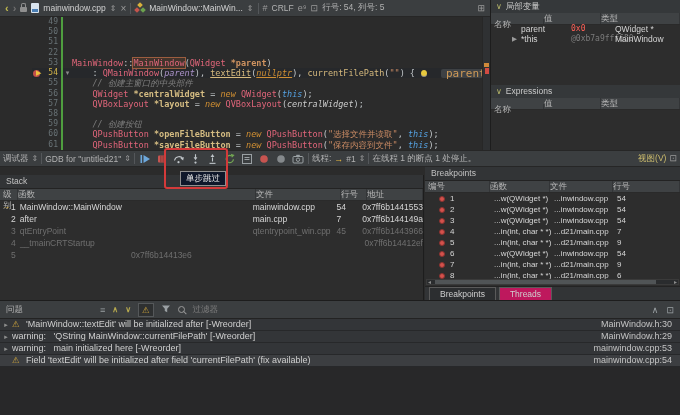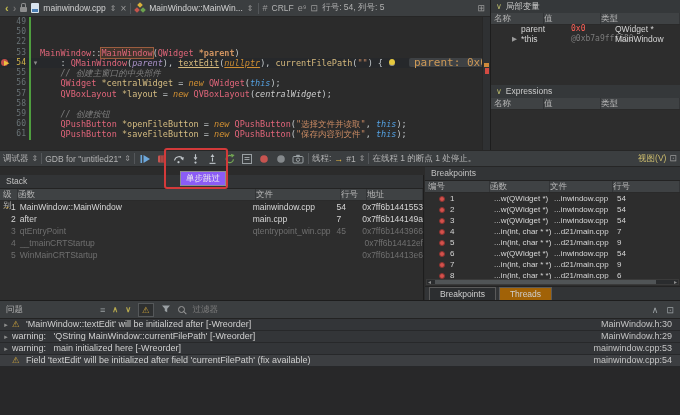--- a/index.html
+++ b/index.html
@@ -23,60 +23,60 @@
                border:1px solid #8f8f8f;border-bottom:none;border-radius:2px 2px 0 0;}
   .doc{width:8px;height:10px;background:#d9e4ee;border-radius:1px;position:relative;}
   .doc:after{content:"";position:absolute;left:1px;bottom:1px;width:6px;height:3px;background:#4a7fb5;}
   .sym{position:relative;width:10px;height:11px;}
   .sym i{position:absolute;width:4px;height:4px;transform:rotate(45deg);}
   .sym .s1{left:3px;top:0;background:#d9b13b;}
   .sym .s2{left:0;top:5px;background:#c4554d;}
   .sym .s3{left:6px;top:5px;background:#6ca24f;}
   
   .editor{position:absolute;left:0;top:17px;width:490px;height:133px;background:#2b2b2b;overflow:hidden;}
-  .cline{display:flex;height:10.23px;line-height:10.3px;align-items:center;}
+  .cline{display:flex;height:10.23px;line-height:10.3px;align-items:center;margin-left:32px;}
   .cur{background:#26282b;}
   .gmark{width:11px;height:100%;position:relative;flex:none;}
   .bpdot{position:absolute;left:1px;top:1.5px;width:7px;height:7px;border-radius:50%;background:#c34f4a;}
   .exec{position:absolute;left:4px;top:0.2px;color:#ecc23e;font-size:7px;z-index:2;}
   .lnum{width:15px;flex:none;text-align:right;color:#697377;
         font-family:"DejaVu Sans Mono",monospace;font-size:8px;}
   .cln{color:#d2b44a;}
   .gbar{width:2px;flex:none;background:#4f9e3f;height:100%;margin-left:3px;}
   .fold{width:9px;flex:none;color:#8a8a8a;font-size:7px;text-align:center;}
   .codetxt{white-space:pre;font-family:"DejaVu Sans Mono",monospace;font-size:8.5px;}
   .t-pl{color:#c4c9cc;} .t-cls{color:#e0657a;}
   .t-box{outline:1px solid #9c5d3f;background:rgba(150,90,50,.22);}
   .t-param{color:#cf9360;font-weight:bold;}
   .t-parami{color:#ab92c9;font-style:italic;}
   .t-field{color:#d7ba7d;} .t-u{text-decoration:underline;}
   .t-kw{color:#cf8e32;font-style:italic;}
   .t-this{color:#54a0e0;font-style:italic;}
   .t-str{color:#c98a63;} .t-cmt{color:#7e7e7e;font-style:italic;}
-  .t-decl{color:#d5bc82;font-weight:normal;}
+  .t-decl{color:#d5bc82;font-weight:bold;}
   .t-loc{color:#cbcbcb;font-style:italic;}
   .bulb{width:6px;height:6px;flex:none;border-radius:50%;background:#e7c93e;margin-left:6px;
         border-bottom:1.5px solid #8a8a8a;}
   .anno{margin-left:14px;flex:none;background:#3e4144;border-radius:2px;padding:0 5px;color:#cf9a57;
         font-family:"DejaVu Sans Mono",monospace;font-size:11px;height:9px;line-height:9px;}
   .lwarn{margin-left:auto;margin-right:26px;color:#e2b33c;font-size:8px;}
   .escroll{position:absolute;right:0;top:0;width:7px;height:133px;background:#2f3133;border-left:1px solid #272727;}
   .smark1{position:absolute;left:1px;top:46px;width:5px;height:4px;background:#cf8a3a;}
   .smark2{position:absolute;left:2px;top:51px;width:4px;height:6px;background:#d34b42;}
   
   .right{position:absolute;left:490px;top:0;width:190px;height:150px;background:#2d2d2d;
          border-left:1px solid #1d1d1d;box-sizing:border-box;}
   .ph{position:absolute;left:0;right:0;height:13px;line-height:13px;background:#35383a;
       border-bottom:1px solid #232323;display:flex;gap:4px;align-items:center;padding-left:5px;color:#c9c9c9;}
   .chev{color:#b9b96a;font-size:8px;}
   .thead{display:flex;background:#3f4244;height:11px;line-height:11px;color:#b6b6b6;
          border-bottom:1px solid #2a2a2a;}
   .thead span{border-right:1px solid #333537;box-sizing:border-box;}
   .lhead{position:absolute;left:0;right:0;}
-  .l-h1{width:53px;padding-left:3px;} .l-h2{width:57px;} .l-h3{flex:1;}
+  .l-h1{width:53px;padding-left:3px;margin-top:6px;} .l-h2{width:57px;} .l-h3{flex:1;}
   .lrowwrap{position:absolute;left:0;right:0;top:24px;}
   .lrow{display:flex;height:10px;line-height:10px;color:#d4d4d4;}
   .l-ind{width:26px;text-align:right;color:#9a9a9a;font-size:6.5px;}
   .l-name{width:40px;padding-left:4px;}
   .l-val{width:44px;padding-left:10px;font-family:"DejaVu Sans Mono",monospace;font-size:8px;}
   .vred{color:#ff6056;} .vdim{color:#7b7b7b;}
   .l-type{flex:1;}
   
   .dbgbar{position:absolute;left:0;top:150px;width:680px;height:17px;background:#3b3e40;
           border-top:1px solid #262626;border-bottom:1px solid #262626;display:flex;align-items:center;
@@ -101,21 +101,21 @@
   .b-dot{width:20px;display:flex;justify-content:flex-end;}
   .bdot{width:6px;height:6px;border-radius:50%;background:#d4524c;border:1px solid #8a3230;box-sizing:border-box;}
   .b-no{width:44px;padding-left:5px;} .b-fn{width:60px;white-space:nowrap;} .b-file{width:63px;white-space:nowrap;} .b-line{flex:1;}
   .hscroll{position:absolute;left:1px;right:1px;bottom:15px;height:6px;background:#2a2c2e;
            border:1px solid #3a3a3a;box-sizing:border-box;}
   .hthumb{position:absolute;left:8px;right:22px;top:0;bottom:0;background:#505456;}
   .harrow{position:absolute;top:-2px;color:#8a8a8a;font-size:6px;}
   .harrow.l{left:1px;} .harrow.r{right:1px;}
   .bptabs{position:absolute;left:0;bottom:0;height:14px;width:100%;background:#323436;
           border-top:1px solid #232323;display:flex;gap:3px;padding-left:4px;align-items:flex-end;box-sizing:border-box;}
-  .tab{height:12px;line-height:12px;padding:0 10px;background:#a16207;border:1px solid #5a5a5a;
+  .tab{height:12px;line-height:12px;padding:0 10px;background:#be185d;border:1px solid #5a5a5a;
        border-bottom:none;color:#cfcfcf;}
   .tab.active{background:#2c2e30;}
   
   .issues{position:absolute;left:0;top:300px;width:680px;height:115px;background:#282829;
           border-top:1px solid #1d1d1d;box-sizing:border-box;}
   .itoolbar{position:relative;height:17px;background:#3b3e40;border-bottom:1px solid #232323;
             display:flex;align-items:center;padding:0 6px;gap:8px;}
   .iicons{position:absolute;left:100px;top:0;height:17px;display:flex;gap:7px;align-items:center;}
   .iic{color:#9aa0a3;font-size:9px;}
   .ylw{color:#b5a84e;font-size:8px;font-weight:bold;}
@@ -129,21 +129,21 @@
         color:#cfcfcf;font-size:9px;align-items:center;}
   .ihl{background:#3c3e41;}
   .i-exp{width:12px;text-align:center;color:#8f8f8f;font-size:7px;}
   .i-warn{width:14px;color:#e2b33c;font-size:8.5px;}
   .i-text{white-space:pre;}
   .i-loc{margin-left:auto;padding-right:8px;color:#c4c4c4;}
   
   .rrect{position:absolute;left:164px;top:148px;width:60px;height:37px;border:2px solid #d33a3a;
          border-radius:3px;z-index:9;pointer-events:none;}
   .tip{position:absolute;left:180px;top:171px;height:13px;line-height:12px;padding:0 5px;
-       background:#8b5cf6;border:1px solid #8f8f8f;color:#ececec;z-index:8;}
+       background:#0f172a;border:1px solid #8f8f8f;color:#ececec;z-index:8;}
   .rmode{position:absolute;left:239px;top:169px;color:#d84340;font-size:16px;font-weight:bold;
          z-index:9;letter-spacing:2px;pointer-events:none;}
 </style>
 </head>
 <body>
 
 <div id="app">
 
   <div class="tabbar">
     <span class="tbi yback">‹</span>
@@ -181,20 +181,27 @@
         </div>
         <div class="cline">
           <span class="gmark"></span>
           <span class="lnum">50</span>
           <span class="gbar"></span>
           <span class="fold"></span>
           <span class="codetxt"></span>
         </div>
         <div class="cline">
           <span class="gmark"></span>
+          <span class="lnum">51</span>
+          <span class="gbar"></span>
+          <span class="fold"></span>
+          <span class="codetxt"></span>
+        </div>
+        <div class="cline">
+          <span class="gmark"></span>
           <span class="lnum">22</span>
           <span class="gbar"></span>
           <span class="fold"></span>
           <span class="codetxt"></span>
         </div>
         <div class="cline">
           <span class="gmark"></span>
           <span class="lnum">53</span>
           <span class="gbar"></span>
           <span class="fold"></span>
@@ -423,21 +430,20 @@
           <span class="s-mark"></span>
           <span class="s-lvl">4</span>
           <span class="s-fn">__tmainCRTStartup</span>
           <span class="s-file"></span>
           <span class="s-line"></span>
           <span class="s-addr">0x7ff6b14412ef</span>
         </div>
         <div class="srow dimrow">
           <span class="s-mark"></span>
           <span class="s-lvl">5</span>
-          <span class="s-fn">WinMainCRTStartup</span>
           <span class="s-file"></span>
           <span class="s-line"></span>
           <span class="s-addr">0x7ff6b14413e6</span>
         </div>
       </div>
   </div>
 
   <div class="bps">
     <div class="ptitle">Breakpoints</div>
     <div class="thead">

